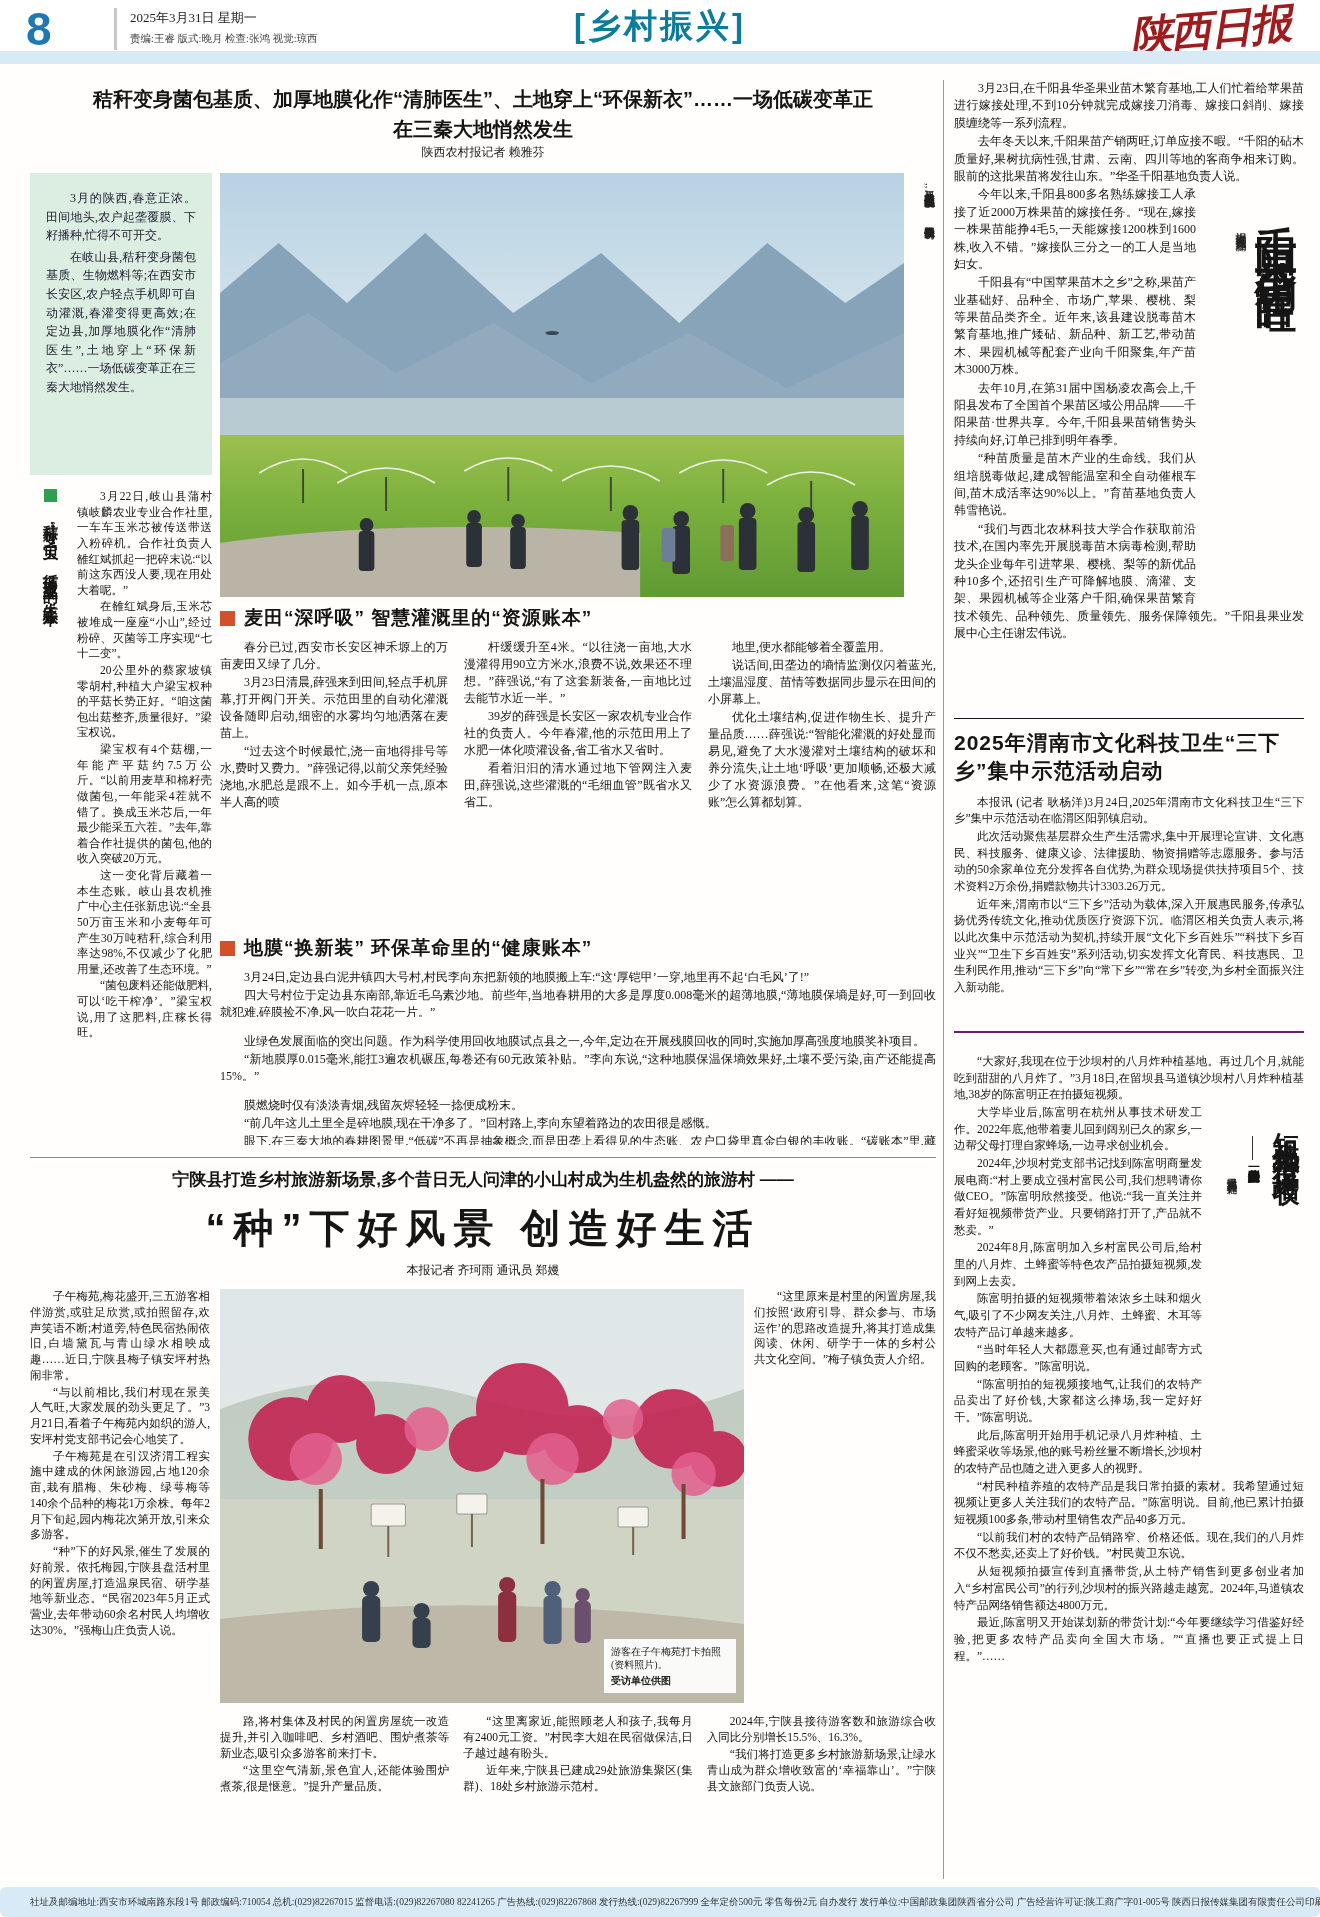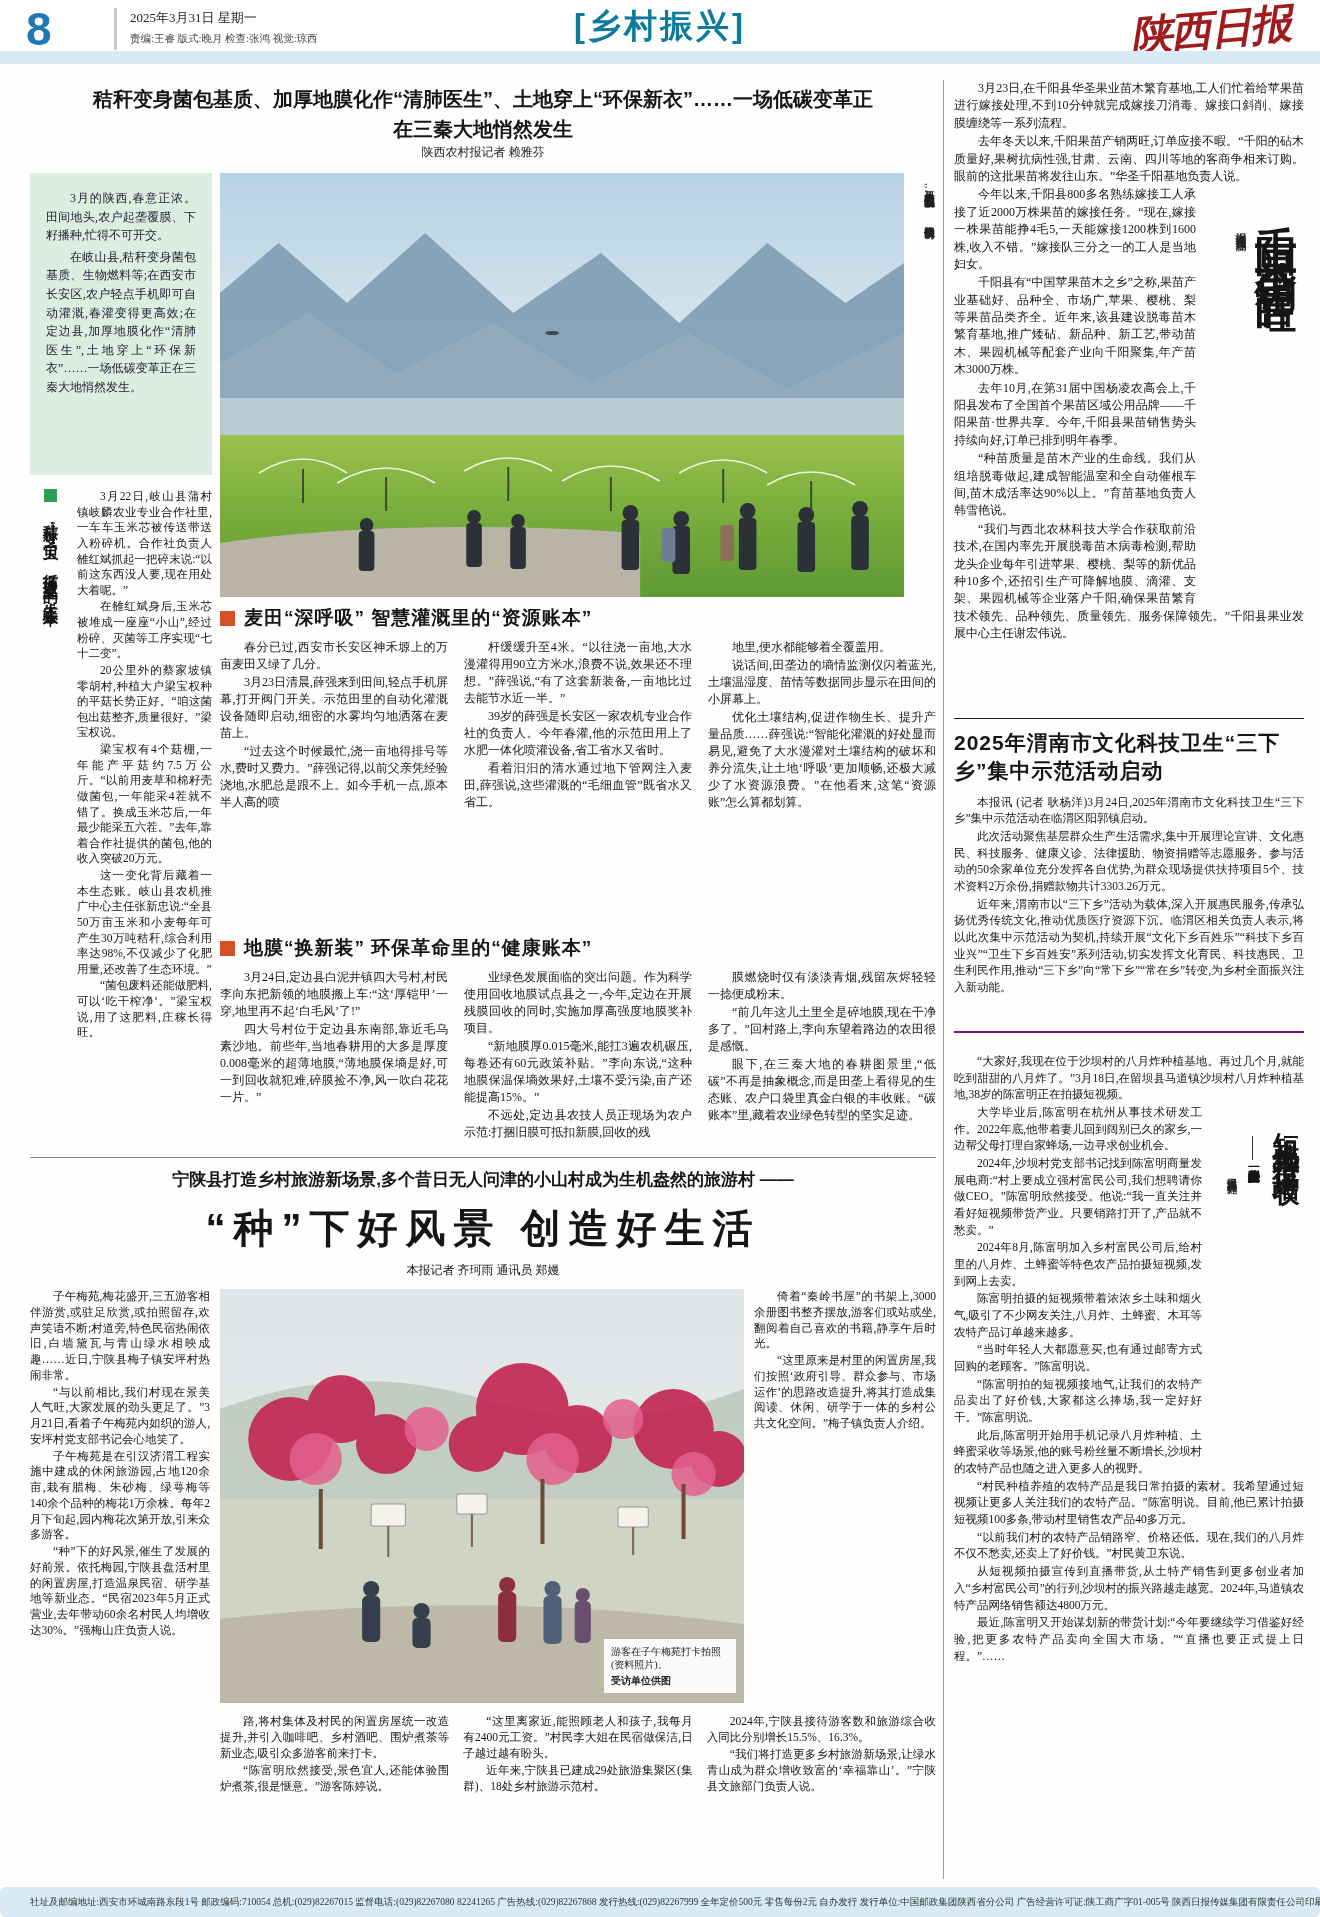--- a/index.html
+++ b/index.html
@@ -41,21 +41,21 @@
   .photo svg{display:block;width:100%;height:100%;}
   .photo-cap{width:27px;flex:none;writing-mode:vertical-rl;font-size:10.5px;line-height:1.25;
              padding:10px 0 0 5px;color:#222;}
   .photo-cap .src{margin-top:18px;font-weight:bold;}
   .subhead{display:flex;align-items:center;gap:9px;font:bold 19px "Liberation Sans",sans-serif;
            margin:8px 0 8px;letter-spacing:1px;}
   .red-sq{width:15px;height:15px;background:#d2502a;flex:none;}
   .cols{display:flex;gap:16px;overflow:hidden;}
   .cols .col{flex:1;font-size:12px;line-height:1.42;overflow:hidden;}
   .s2cols{height:288px;}
-  .s3cols{height:176px;}
+  .s3cols{height:176px;flex-direction:column;}
   
   .bottom{margin-top:12px;border-top:1px solid #8a8a8a;padding-top:10px;}
   .b-kicker{text-align:center;font:bold 17px "Liberation Sans",sans-serif;}
   .b-title{text-align:center;font:bold 40px "Liberation Sans",sans-serif;letter-spacing:8px;margin:10px 0 6px;}
   .b-byline{text-align:center;font-size:12px;margin-bottom:10px;}
   .b-row{display:flex;gap:10px;}
   .b-left{width:180px;flex:none;font-size:11.5px;line-height:1.37;height:604px;overflow:hidden;}
   .b-mid{flex:1;min-width:0;display:flex;flex-direction:column;}
   .b-photorow{display:flex;gap:10px;height:414px;}
   .b-photo{flex:1;position:relative;overflow:hidden;background:#e3e8e2;}
@@ -319,28 +319,27 @@
                   <circle cx="360" cy="306" r="7"></circle>
                     <rect x="352" y="312" width="16" height="42" rx="5"></rect>
                 </g>
               </svg>
               <div class="b-cap">
                 <span>游客在子午梅苑打卡拍照(资料照片)。</span>
                 <span class="src">受访单位供图</span>
               </div>
             </div>
             <div class="b-photocol">
-                <p class="para">倚着“秦岭书屋”的书架上,3000余册图书整齐摆放,游客们或站或坐,翻阅着自己喜欢的书籍,静享午后时光。</p>
                 <p class="para">“这里原来是村里的闲置房屋,我们按照‘政府引导、群众参与、市场运作’的思路改造提升,将其打造成集阅读、休闲、研学于一体的乡村公共文化空间。”梅子镇负责人介绍。</p>
               </div>
           </div>
           <div class="b-cols">
             <div class="col">
                 <p class="para">路,将村集体及村民的闲置房屋统一改造提升,并引入咖啡吧、乡村酒吧、围炉煮茶等新业态,吸引众多游客前来打卡。</p>
-                <p class="para">“陈富明欣然接受,景色宜人,还能体验围炉煮茶,很是惬意。”游客陈婷说。</p>
+                <p class="para">“这里空气清新,景色宜人,还能体验围炉煮茶,很是惬意。”提升产量品质。</p>
               </div>
             <div class="col">
                 <p class="para">“这里离家近,能照顾老人和孩子,我每月有2400元工资。”村民李大姐在民宿做保洁,日子越过越有盼头。</p>
                 <p class="para">近年来,宁陕县已建成29处旅游集聚区(集群)、18处乡村旅游示范村。</p>
               </div>
             <div class="col">
                 <p class="para">2024年,宁陕县接待游客数和旅游综合收入同比分别增长15.5%、16.3%。</p>
                 <p class="para">“我们将打造更多乡村旅游新场景,让绿水青山成为群众增收致富的‘幸福靠山’。”宁陕县文旅部门负责人说。</p>
               </div>
           </div>

